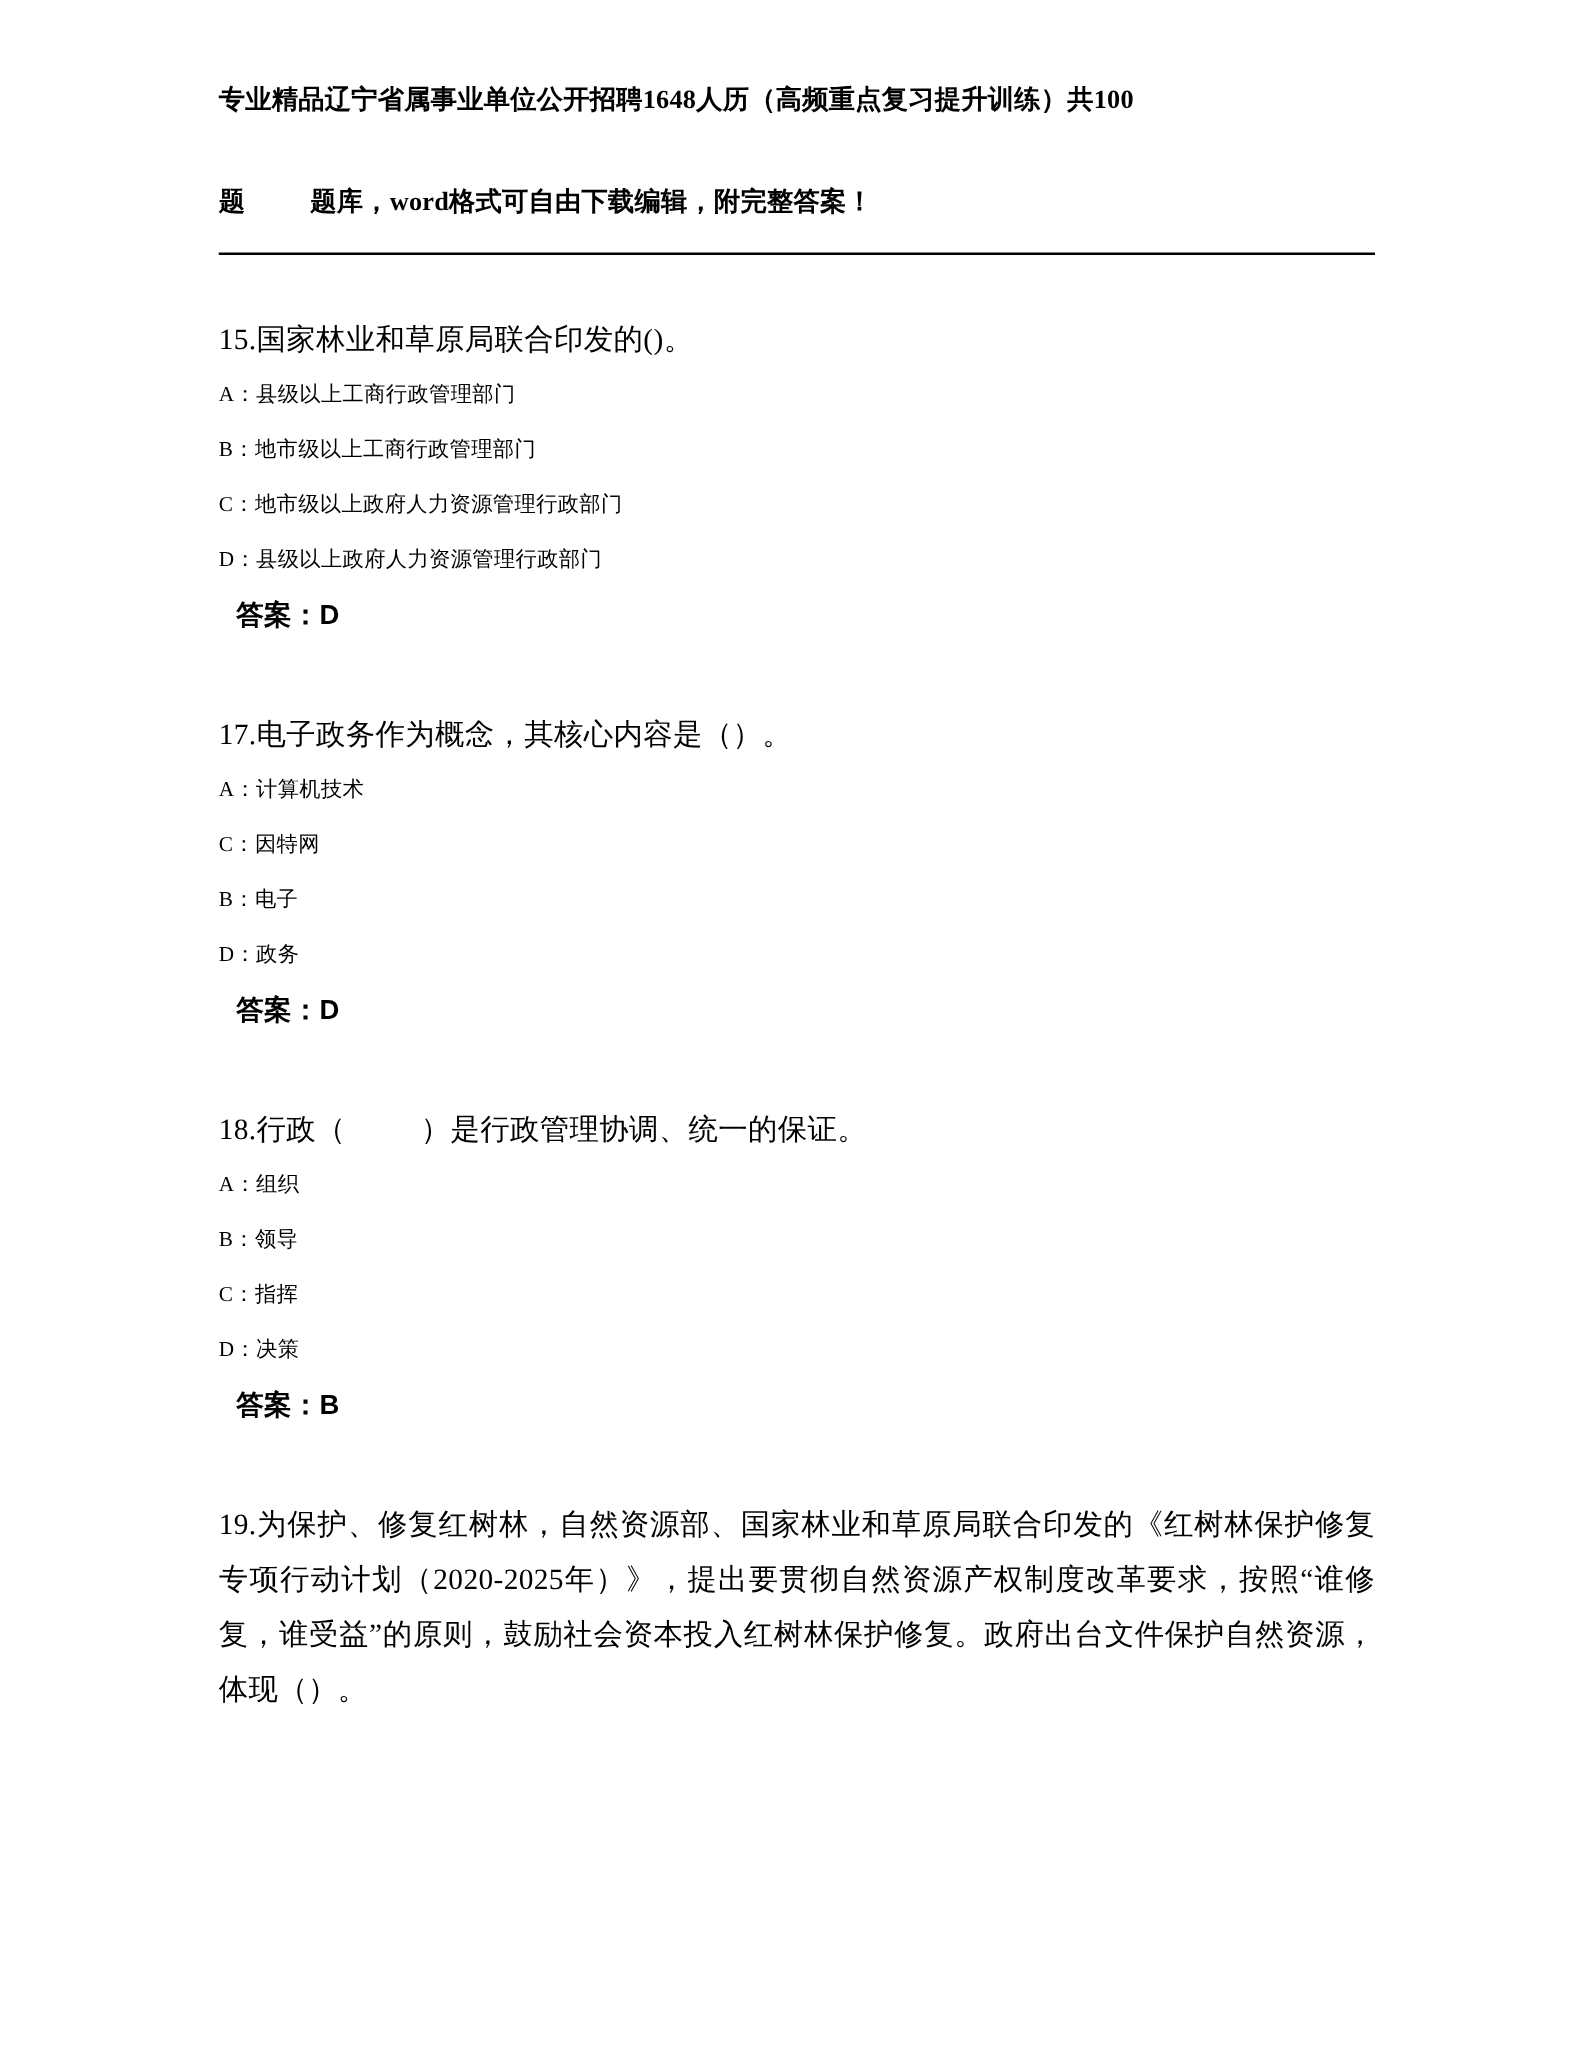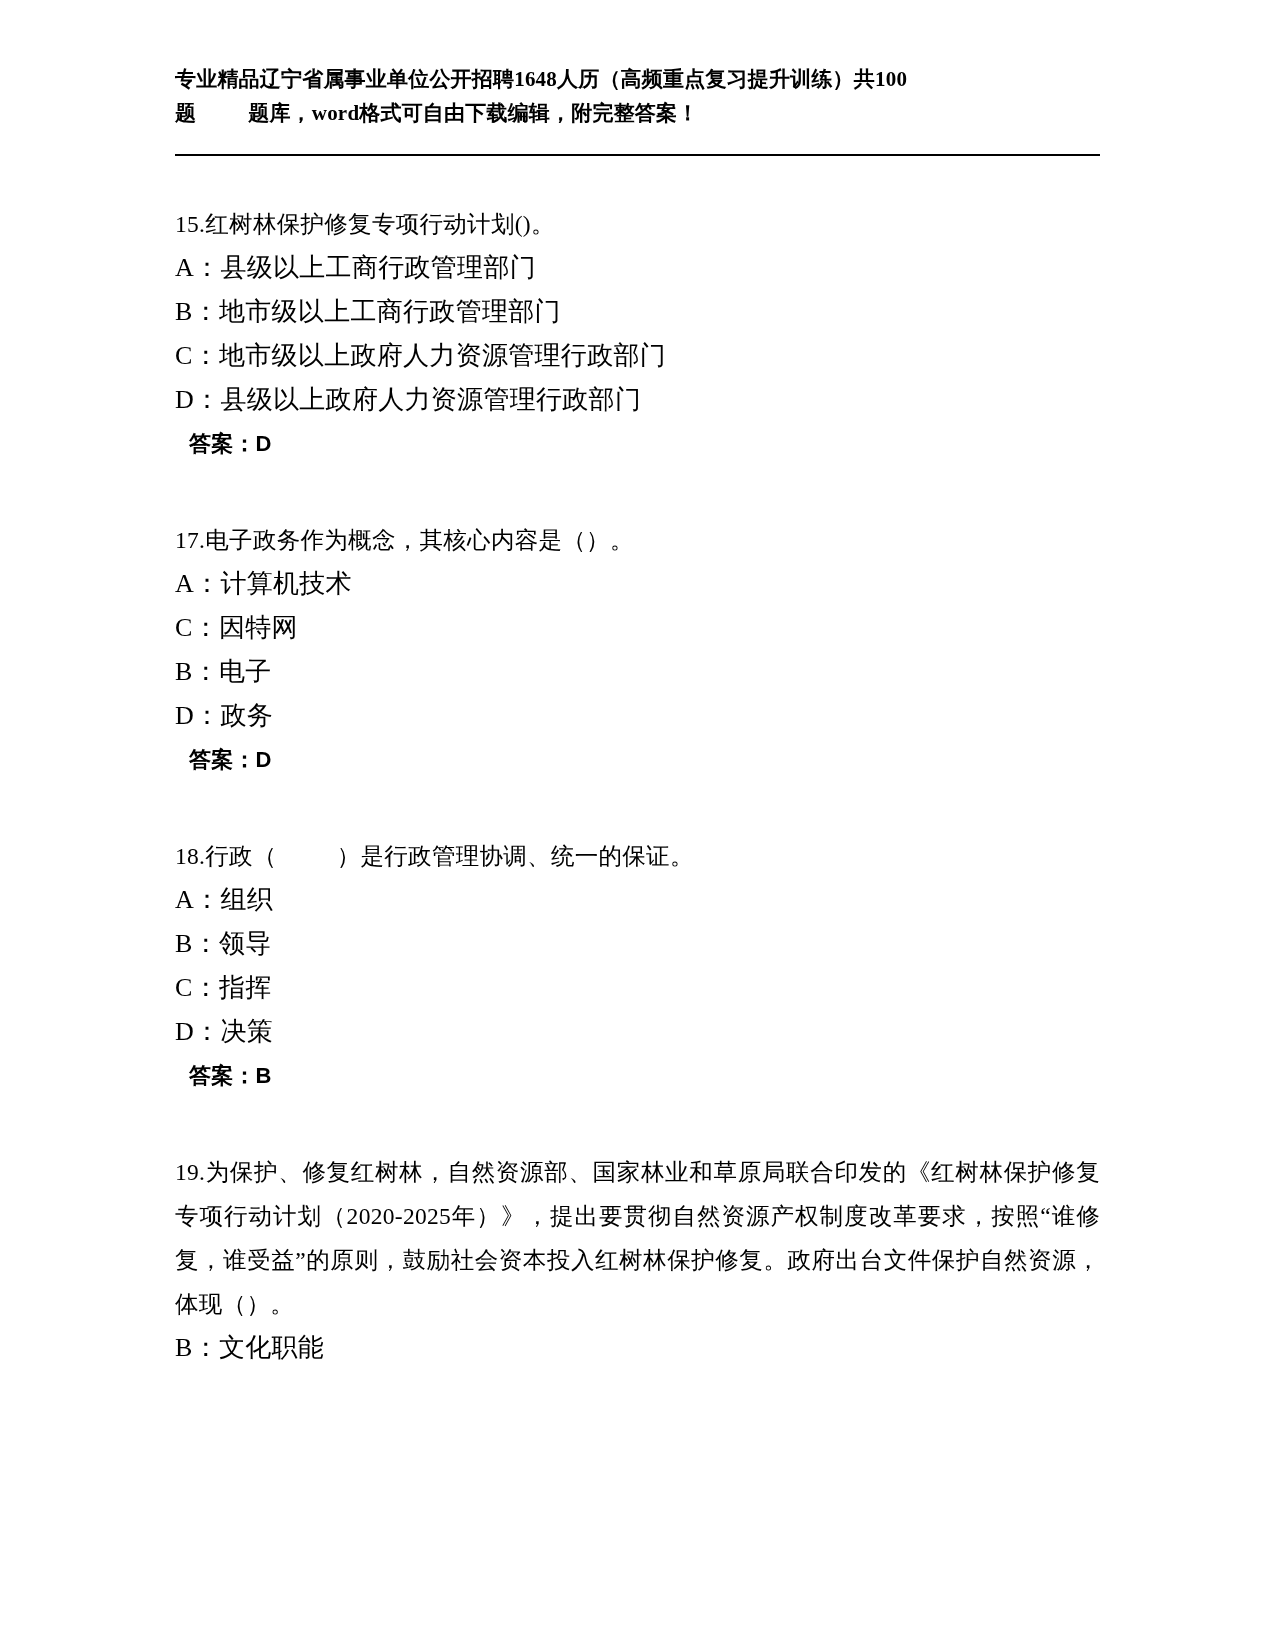--- a/index.html
+++ b/index.html
@@ -28,20 +28,21 @@
     font-family: "Liberation Serif", "DejaVu Serif", serif;
     font-size: 21px;
     line-height: 34px;
     font-weight: bold;
     letter-spacing: 0.2px;
     color: #000;
     text-align: justify;
   }
   .doc-header .hdr-line2 {
     display: block;
+    margin-top: 48px;
   }
   .gap {
     display: inline-block;
     width: 52px;
   }
   .hr-rule {
     margin-top: 24px;
     border: 0;
     border-top: 2.5px solid #000;
     height: 0;
@@ -53,21 +54,21 @@
   .q-block {
     margin-bottom: 52px;
   }
   .q-stem {
     font-size: 23.5px;
     line-height: 44px;
     text-align: justify;
     letter-spacing: 0.3px;
   }
   .q-opt {
-    font-size: 26px;
+    font-size: 17px;
     line-height: 44px;
     letter-spacing: 0.3px;
   }
   .q-ans {
     font-size: 22px;
     line-height: 44px;
     font-weight: bold;
     font-family: "Liberation Sans", sans-serif;
     letter-spacing: 0.2px;
   }
@@ -93,21 +94,21 @@
         <span>题</span><span class="gap"></span><span>题库，word格式可自由下载编辑，附完整答案！</span>
       </span>
     </div>
 
     <hr class="hr-rule">
 
     <div class="questions">
 
       <div class="q-block">
         <div class="q-stem">
-          <span>15.</span><span>红树林保护修复专项行动计划()。</span>
+          <span>15.</span><span>国家林业和草原局联合印发的()。</span>
         </div>
         <div class="q-opt">A：县级以上工商行政管理部门</div>
         <div class="q-opt">B：地市级以上工商行政管理部门</div>
         <div class="q-opt">C：地市级以上政府人力资源管理行政部门</div>
         <div class="q-opt">D：县级以上政府人力资源管理行政部门</div>
         <div class="q-ans">
           <span class="ans-label">答案：</span><span>D</span>
         </div>
       </div>
 

